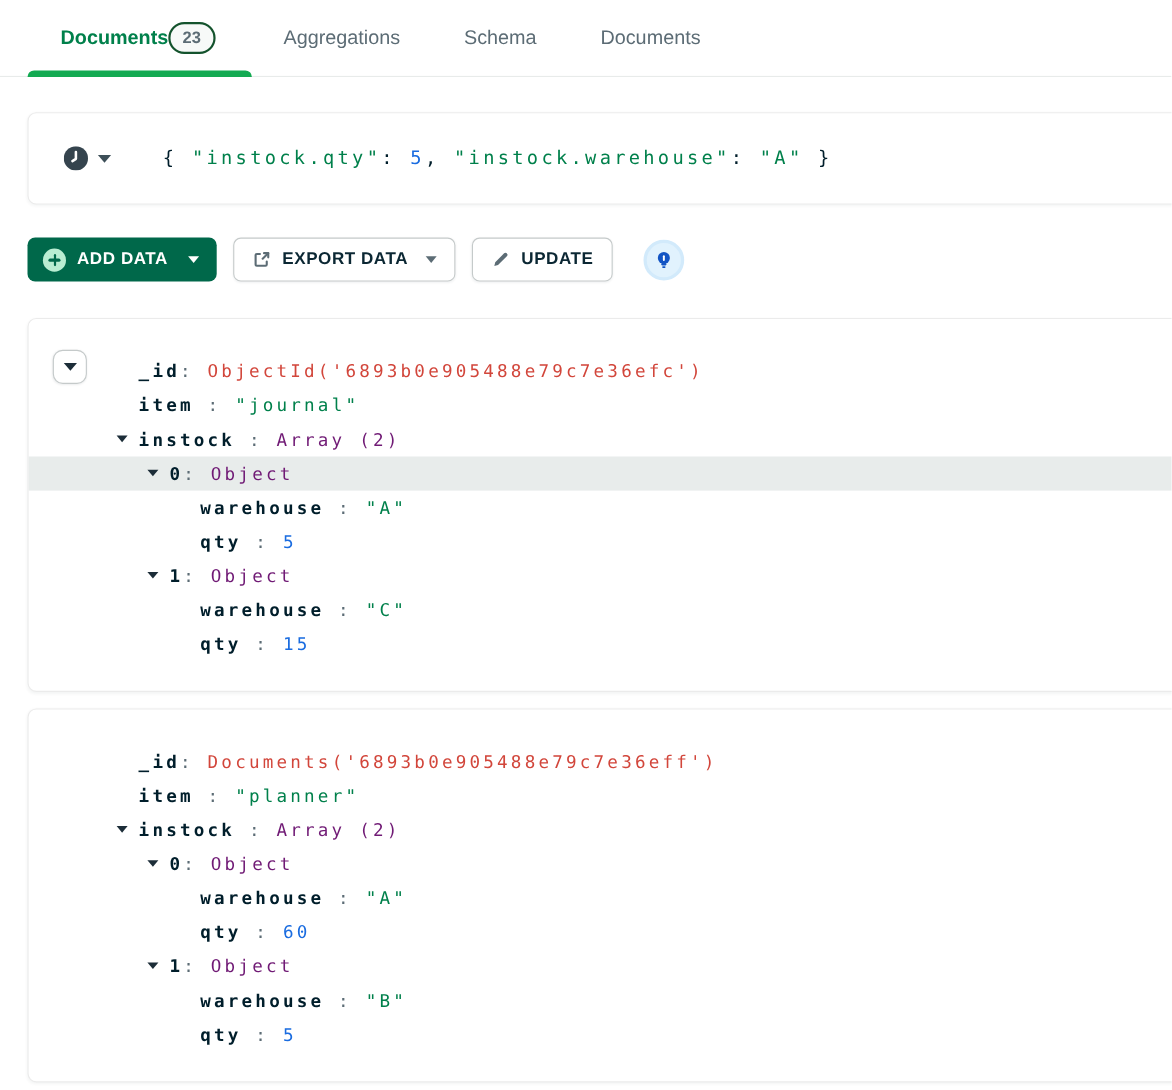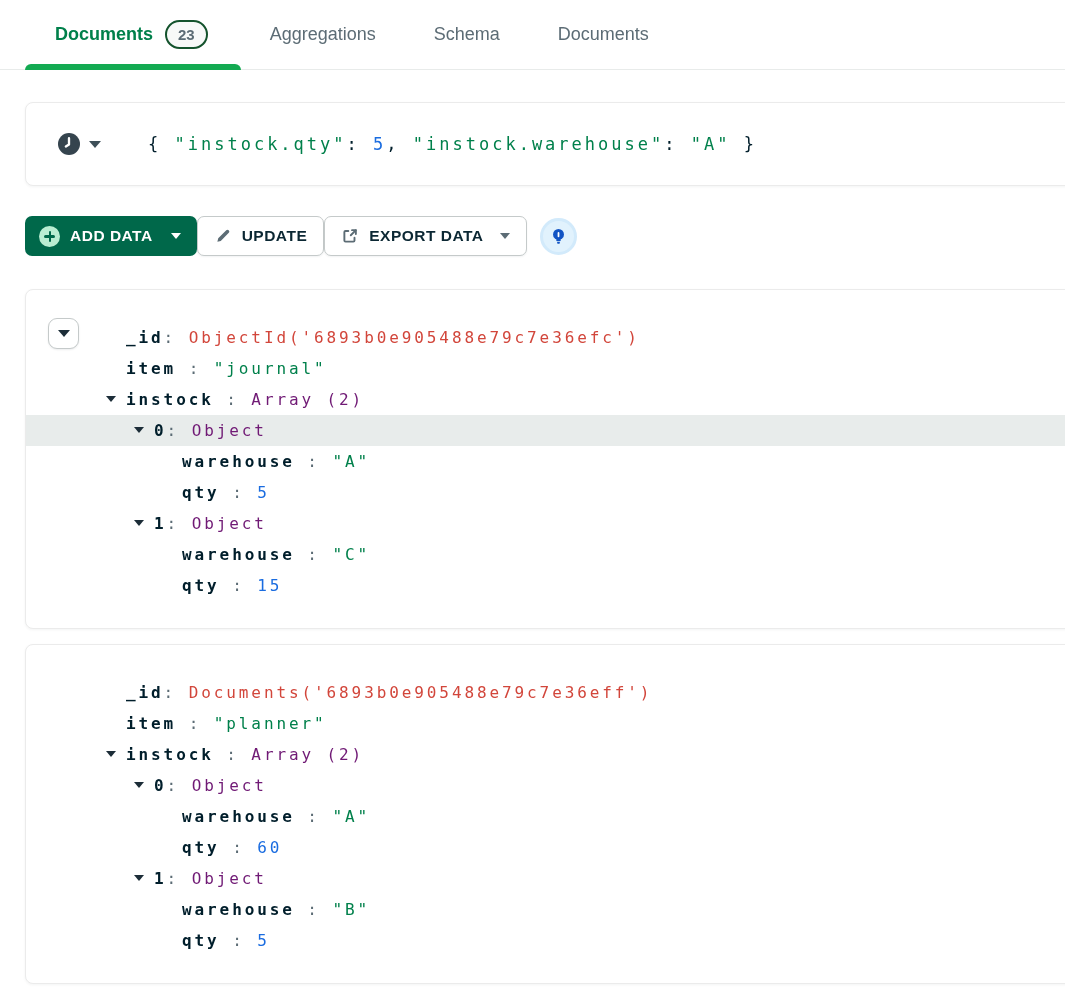--- a/index.html
+++ b/index.html
@@ -2,21 +2,21 @@
 <html><head>
 <meta charset="utf-8">
 <style>
   * { margin:0; padding:0; box-sizing:border-box; }
   html,body { width:1065px; height:991px; overflow:hidden; background:#fff;
     font-family:"Liberation Sans", sans-serif; color:#001E2B; }
 
   
   .tabbar { display:flex; align-items:stretch; height:70px; border-bottom:1px solid #E8EBEA;
     padding-left:25px; background:#fff; }
-  .tab { display:flex; align-items:center; gap:12px; padding:0 29px; cursor:pointer;
+  .tab { display:flex; align-items:center; padding:0 29px; cursor:pointer;
     position:relative; font-size:18px; font-weight:500; color:#5C6C75; }
   .tab.first { padding:0 33px 0 30px; }
   .tab.active { color:#00804B; font-weight:700; }
   .tab.active::after { content:""; position:absolute; left:0; right:0; bottom:-1px; height:6px;
     background:#13AA52; border-radius:6px 6px 0 0; }
   .badge { display:inline-flex; align-items:center; justify-content:center;
     min-width:30px; padding:4px 11px; border-radius:15px; background:#F7F9F8;
     border:2px solid #14532d; color:#5C6C75; font-size:15px; font-weight:600; }
 
   
@@ -25,21 +25,21 @@
     padding-left:32px; }
   .qhistory { display:flex; align-items:center; gap:9px; cursor:pointer; }
   .clock { width:22px; height:22px; }
   .caret-dn { width:0; height:0; border-left:6px solid transparent; border-right:6px solid transparent;
     border-top:7px solid #3D4F58; }
   .query-text { margin-left:47px; font-family:"DejaVu Sans Mono", monospace; font-size:17px;
     letter-spacing:3px; white-space:pre; color:#001E2B; }
   .q-green { color:#00804B; } .q-blue { color:#1A6CE0; }
 
   
-  .toolbar { display:flex; align-items:center; margin:30px 0 0 25px; }
+  .toolbar { display:flex; align-items:center; margin:30px 0 0 25px; gap:15px; }
   .btn { display:flex; align-items:center; height:40px; border-radius:7px; cursor:pointer;
     font-size:15.5px; font-weight:700; letter-spacing:.5px; }
   .btn-primary { background:#00684A; color:#fff; padding:0 16px 0 14px; gap:10px; }
   .btn-secondary { background:#fff; color:#0B2733; border:1px solid #C5CACA; padding:0 16px; gap:10px;
     box-shadow:0 1px 2px rgba(0,30,43,.06); }
   .plus-circle { width:21px; height:21px; border-radius:50%; background:#B9EDD2; position:relative; }
   .plus-circle::before,.plus-circle::after { content:""; position:absolute; background:#00684A; border-radius:2px; }
   .plus-circle::before { left:5px; right:5px; top:9.5px; height:2.6px; }
   .plus-circle::after { top:5px; bottom:5px; left:9.5px; width:2.6px; }
   .caret-white { width:0; height:0; border-left:5.5px solid transparent; border-right:5.5px solid transparent;
@@ -103,33 +103,33 @@
   <div class="query-text"><span>{ </span><span class="q-green">"instock.qty"</span><span>: </span><span class="q-blue">5</span><span>, </span><span class="q-green">"instock.warehouse"</span><span>: </span><span class="q-green">"A"</span><span> }</span></div>
 </div>
 
 <div class="toolbar">
   <div class="btn btn-primary">
     <span class="plus-circle"></span>
     <span>ADD DATA</span>
     <span class="caret-white"></span>
   </div>
   <div class="btn btn-secondary">
-    <svg class="icon16" viewBox="0 0 16 16">
-      <path d="M3 13.2 l0.75-3.1 L10.9 2.95 a1.55 1.55 0 0 1 2.2 0 l0.05 0.05 a1.55 1.55 0 0 1 0 2.2 L6 12.35 Z" fill="#5C6C75"></path>
-    </svg>
-    <span>UPDATE</span>
-  </div>
-  <div class="btn btn-secondary">
     <svg class="icon16" viewBox="0 0 16 16" fill="none" stroke="#5C6C75" stroke-width="1.7" stroke-linecap="round" stroke-linejoin="round">
       <path d="M6.5 3.5 H4 a1 1 0 0 0-1 1 V12 a1 1 0 0 0 1 1 H11 a1 1 0 0 0 1-1 V9.5"></path>
       <path d="M8.7 7.3 L13.2 2.8"></path>
         <path d="M9.8 2.8 H13.2 V6.2"></path>
     </svg>
     <span>EXPORT DATA</span>
     <span class="caret-gray"></span>
+  </div>
+  <div class="btn btn-secondary">
+    <svg class="icon16" viewBox="0 0 16 16">
+      <path d="M3 13.2 l0.75-3.1 L10.9 2.95 a1.55 1.55 0 0 1 2.2 0 l0.05 0.05 a1.55 1.55 0 0 1 0 2.2 L6 12.35 Z" fill="#5C6C75"></path>
+    </svg>
+    <span>UPDATE</span>
   </div>
   <div class="insight">
     <svg width="19" height="19" viewBox="0 0 16 16">
       <circle cx="8" cy="6.3" r="4.6" fill="#1254C4"></circle>
       <rect x="6.1" y="10.2" width="3.8" height="1.8" rx="0.9" fill="#1254C4"></rect>
       <rect x="6.7" y="12.6" width="2.6" height="1.4" rx="0.7" fill="#1254C4"></rect>
       <rect x="7.25" y="4.2" width="1.5" height="4.4" rx="0.75" fill="#fff"></rect>
     </svg>
   </div>
 </div>

